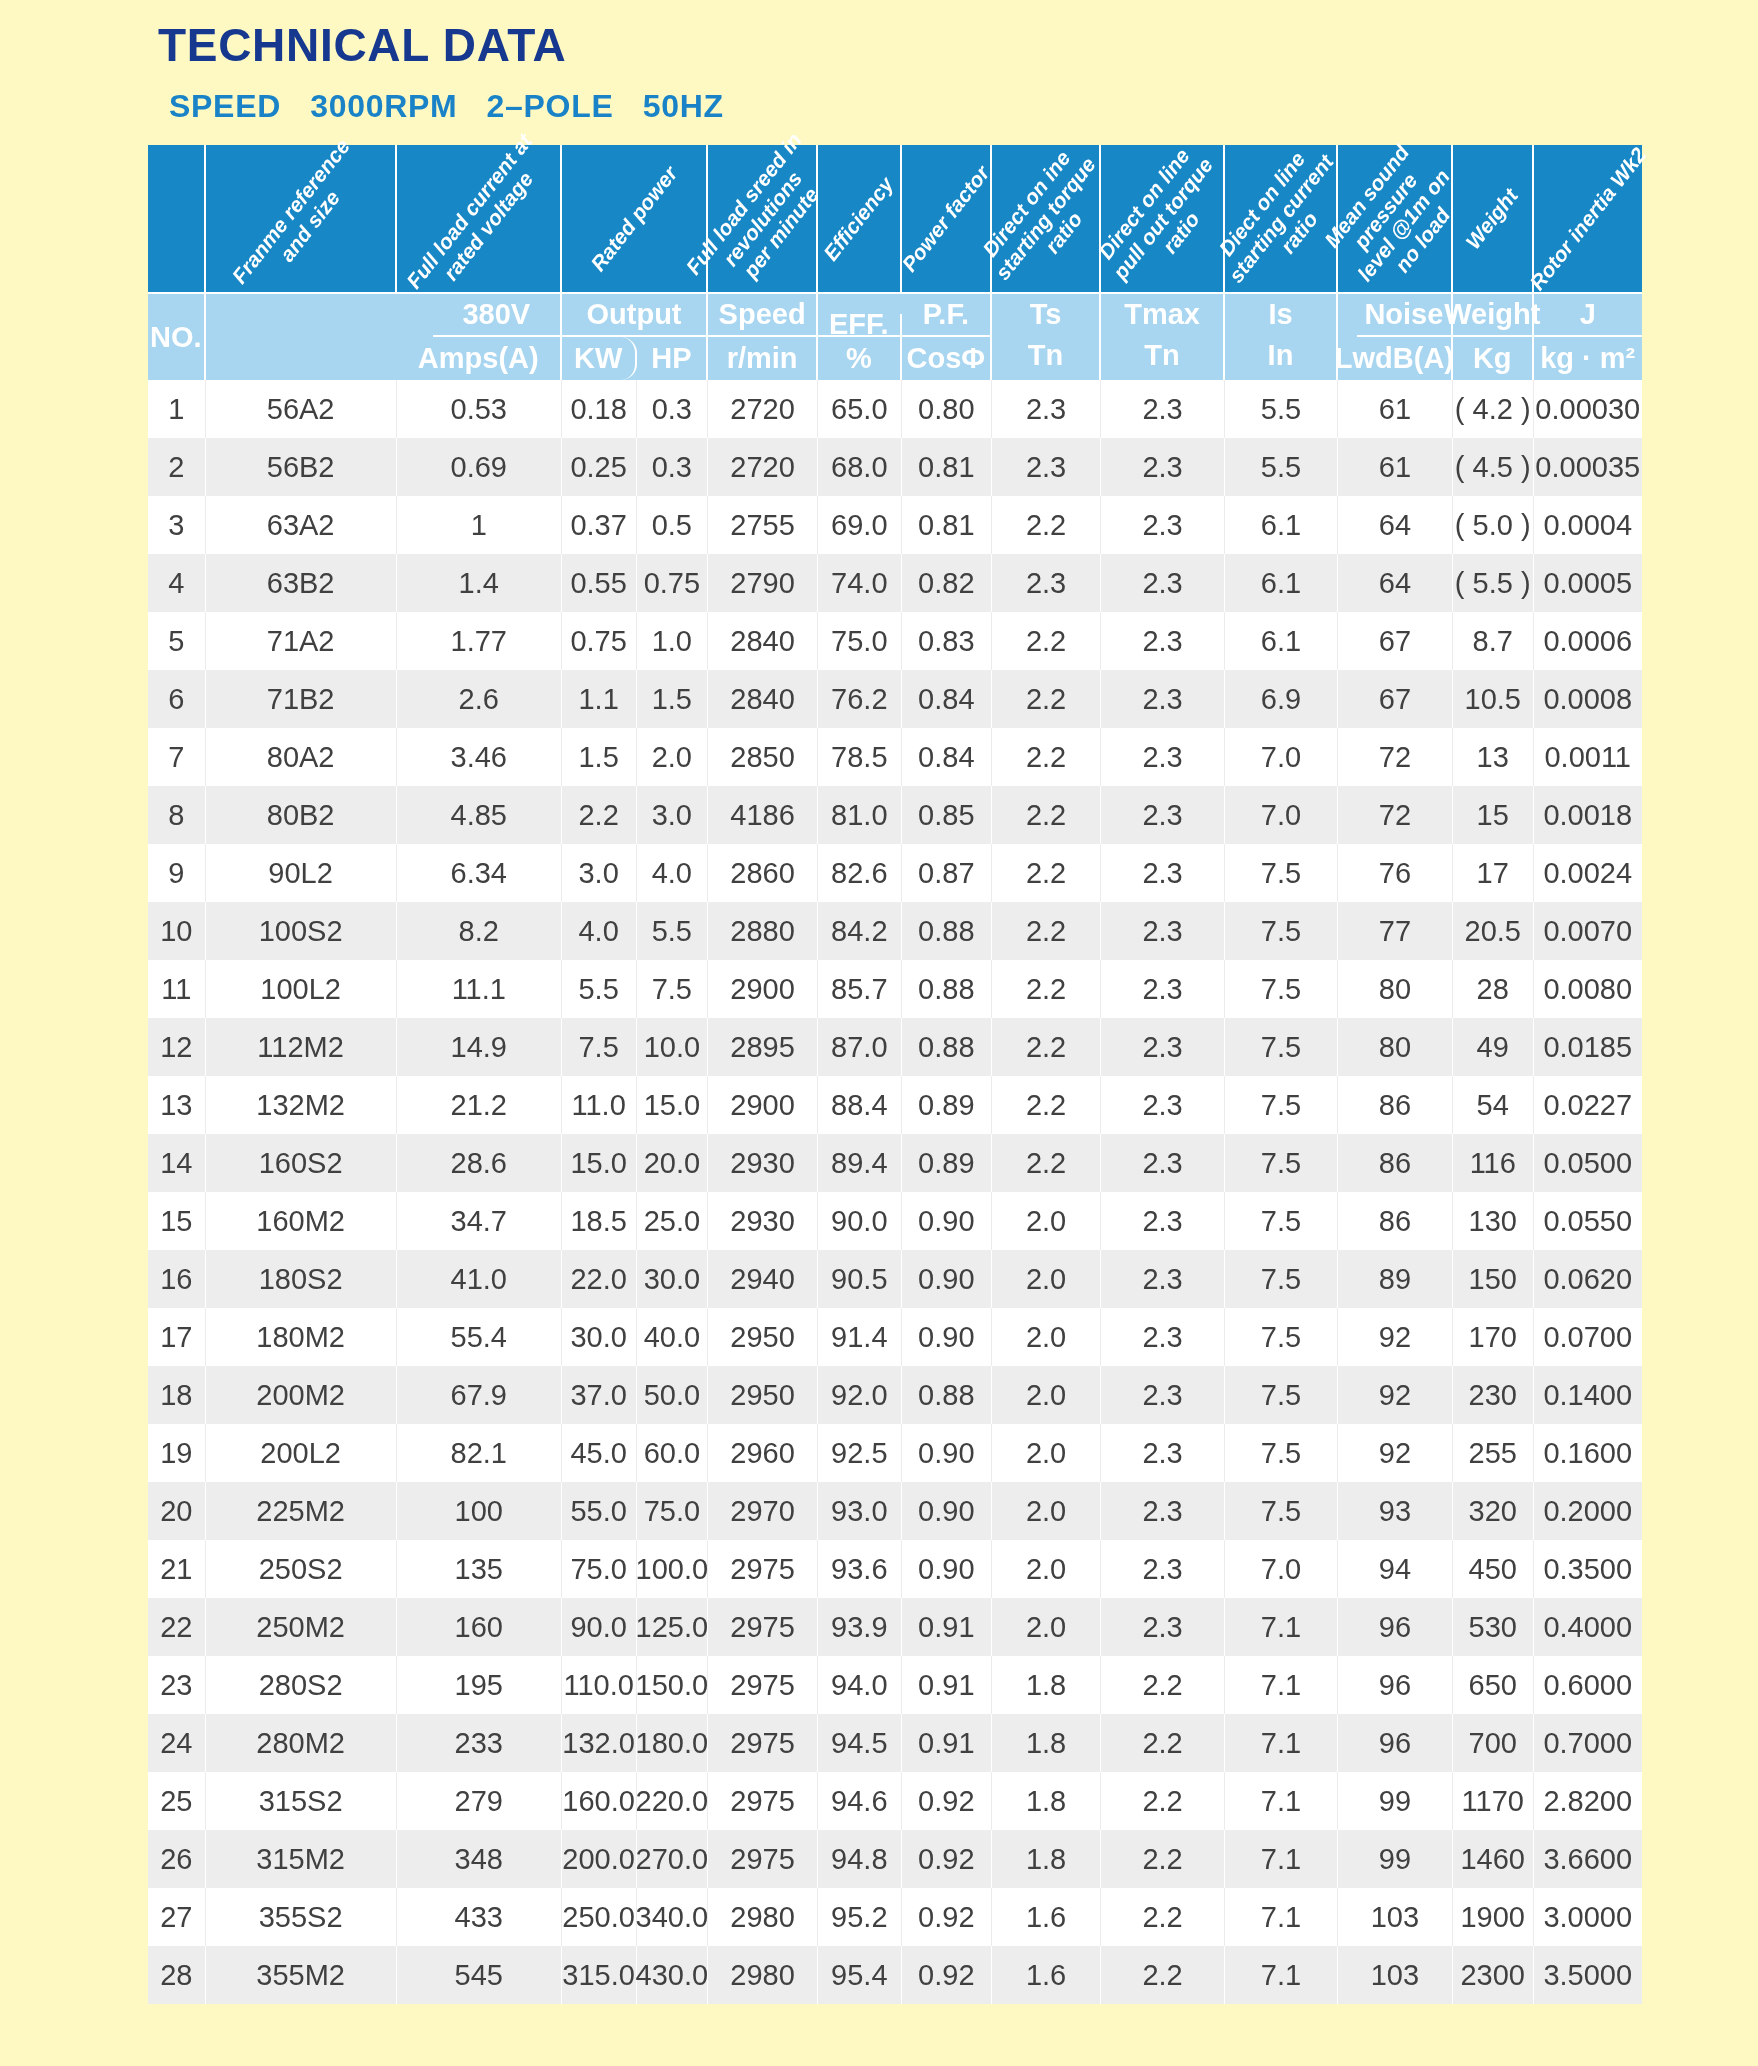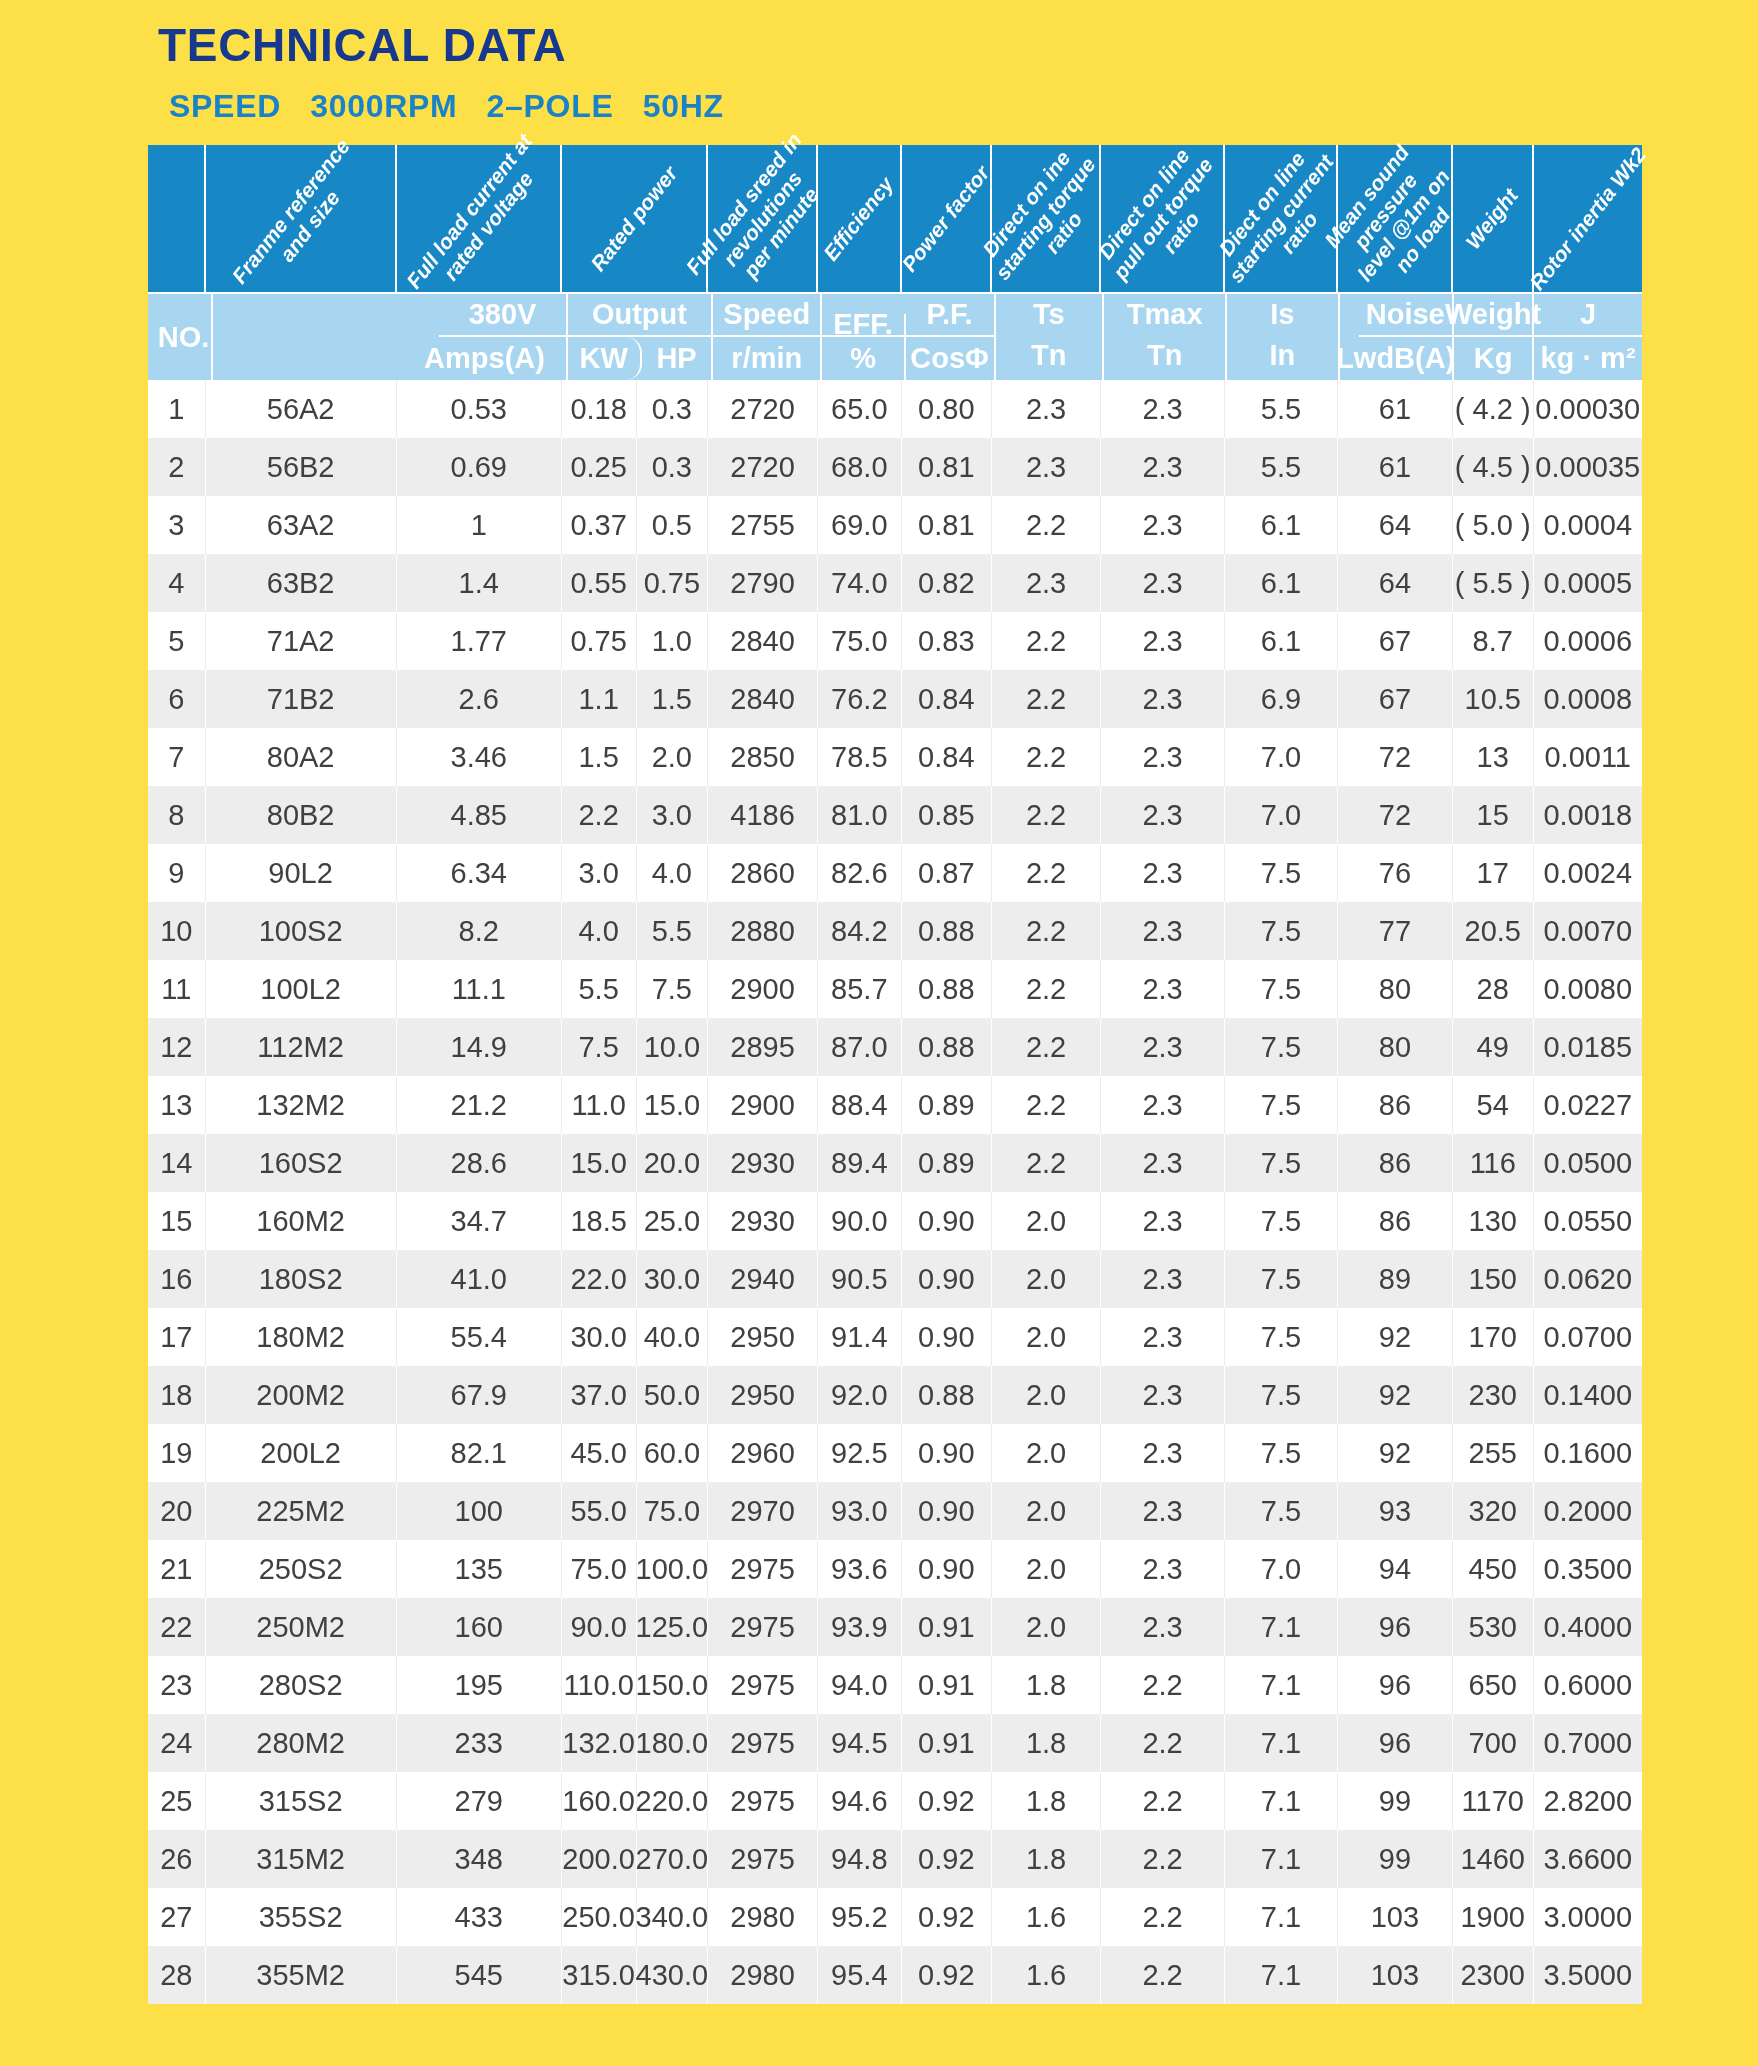--- a/index.html
+++ b/index.html
@@ -1,20 +1,20 @@
 <!DOCTYPE html>
 <html style="font-size:11.2px"><head>
 <meta charset="utf-8">
 <style>
   html,body{margin:0;padding:0;background:#ffffff;}
   .page{
     position:relative;
     width:1758px;
     height:2066px;
-    background:#fde047;
+    background:#fef9c3;
     font-family:"Liberation Sans", sans-serif;
     overflow:hidden;
   }
   .title{
     position:absolute;
     left:158px; top:18px;
     font-size:46px;
     font-weight:800;
     letter-spacing:0.7px;
     color:#16388f;
@@ -60,21 +60,20 @@
     color:#ffffff;
     font-size:21px;
     line-height:1.12;
     font-style:italic;
     font-weight:700;
   }
   
   .gband{
     background:#a8d5f0;
     grid-template-rows:43px 43px;
-    padding-left:8px;
   }
   .gcell{
     display:flex;
     align-items:center;
     justify-content:center;
     color:#ffffff;
     font-weight:700;
     font-size:29px;
     border-right:2.1px solid #ffffff;
   }

